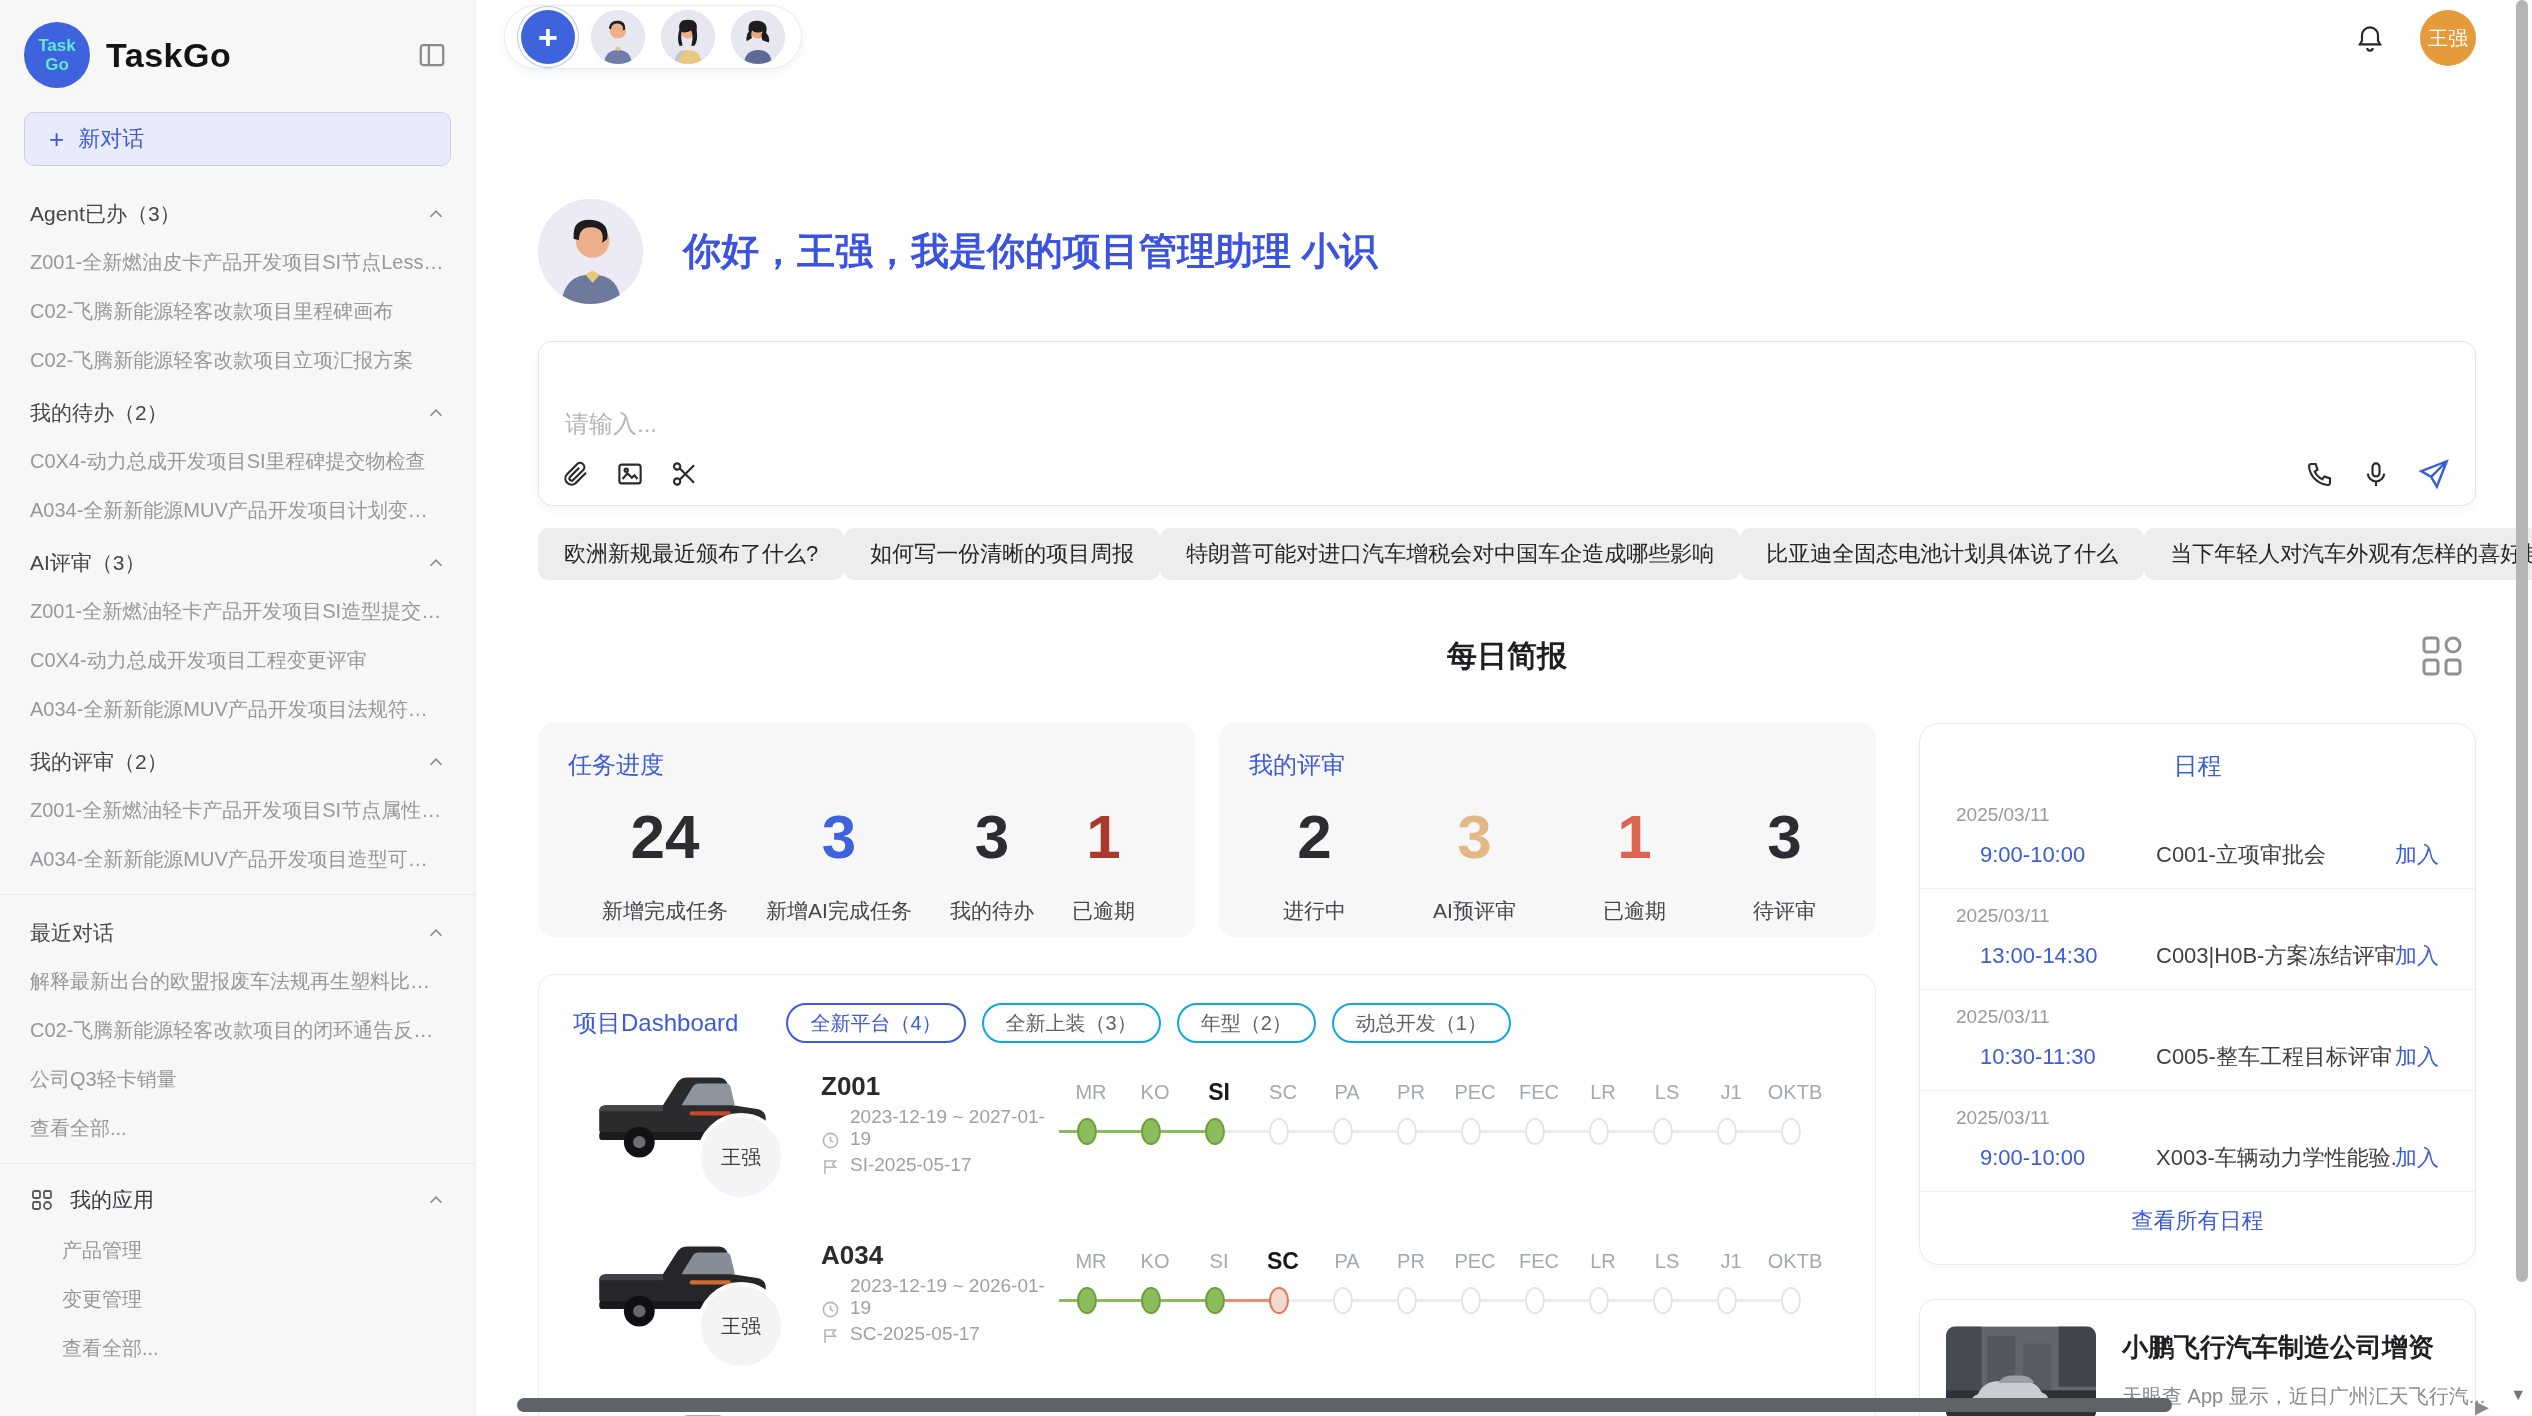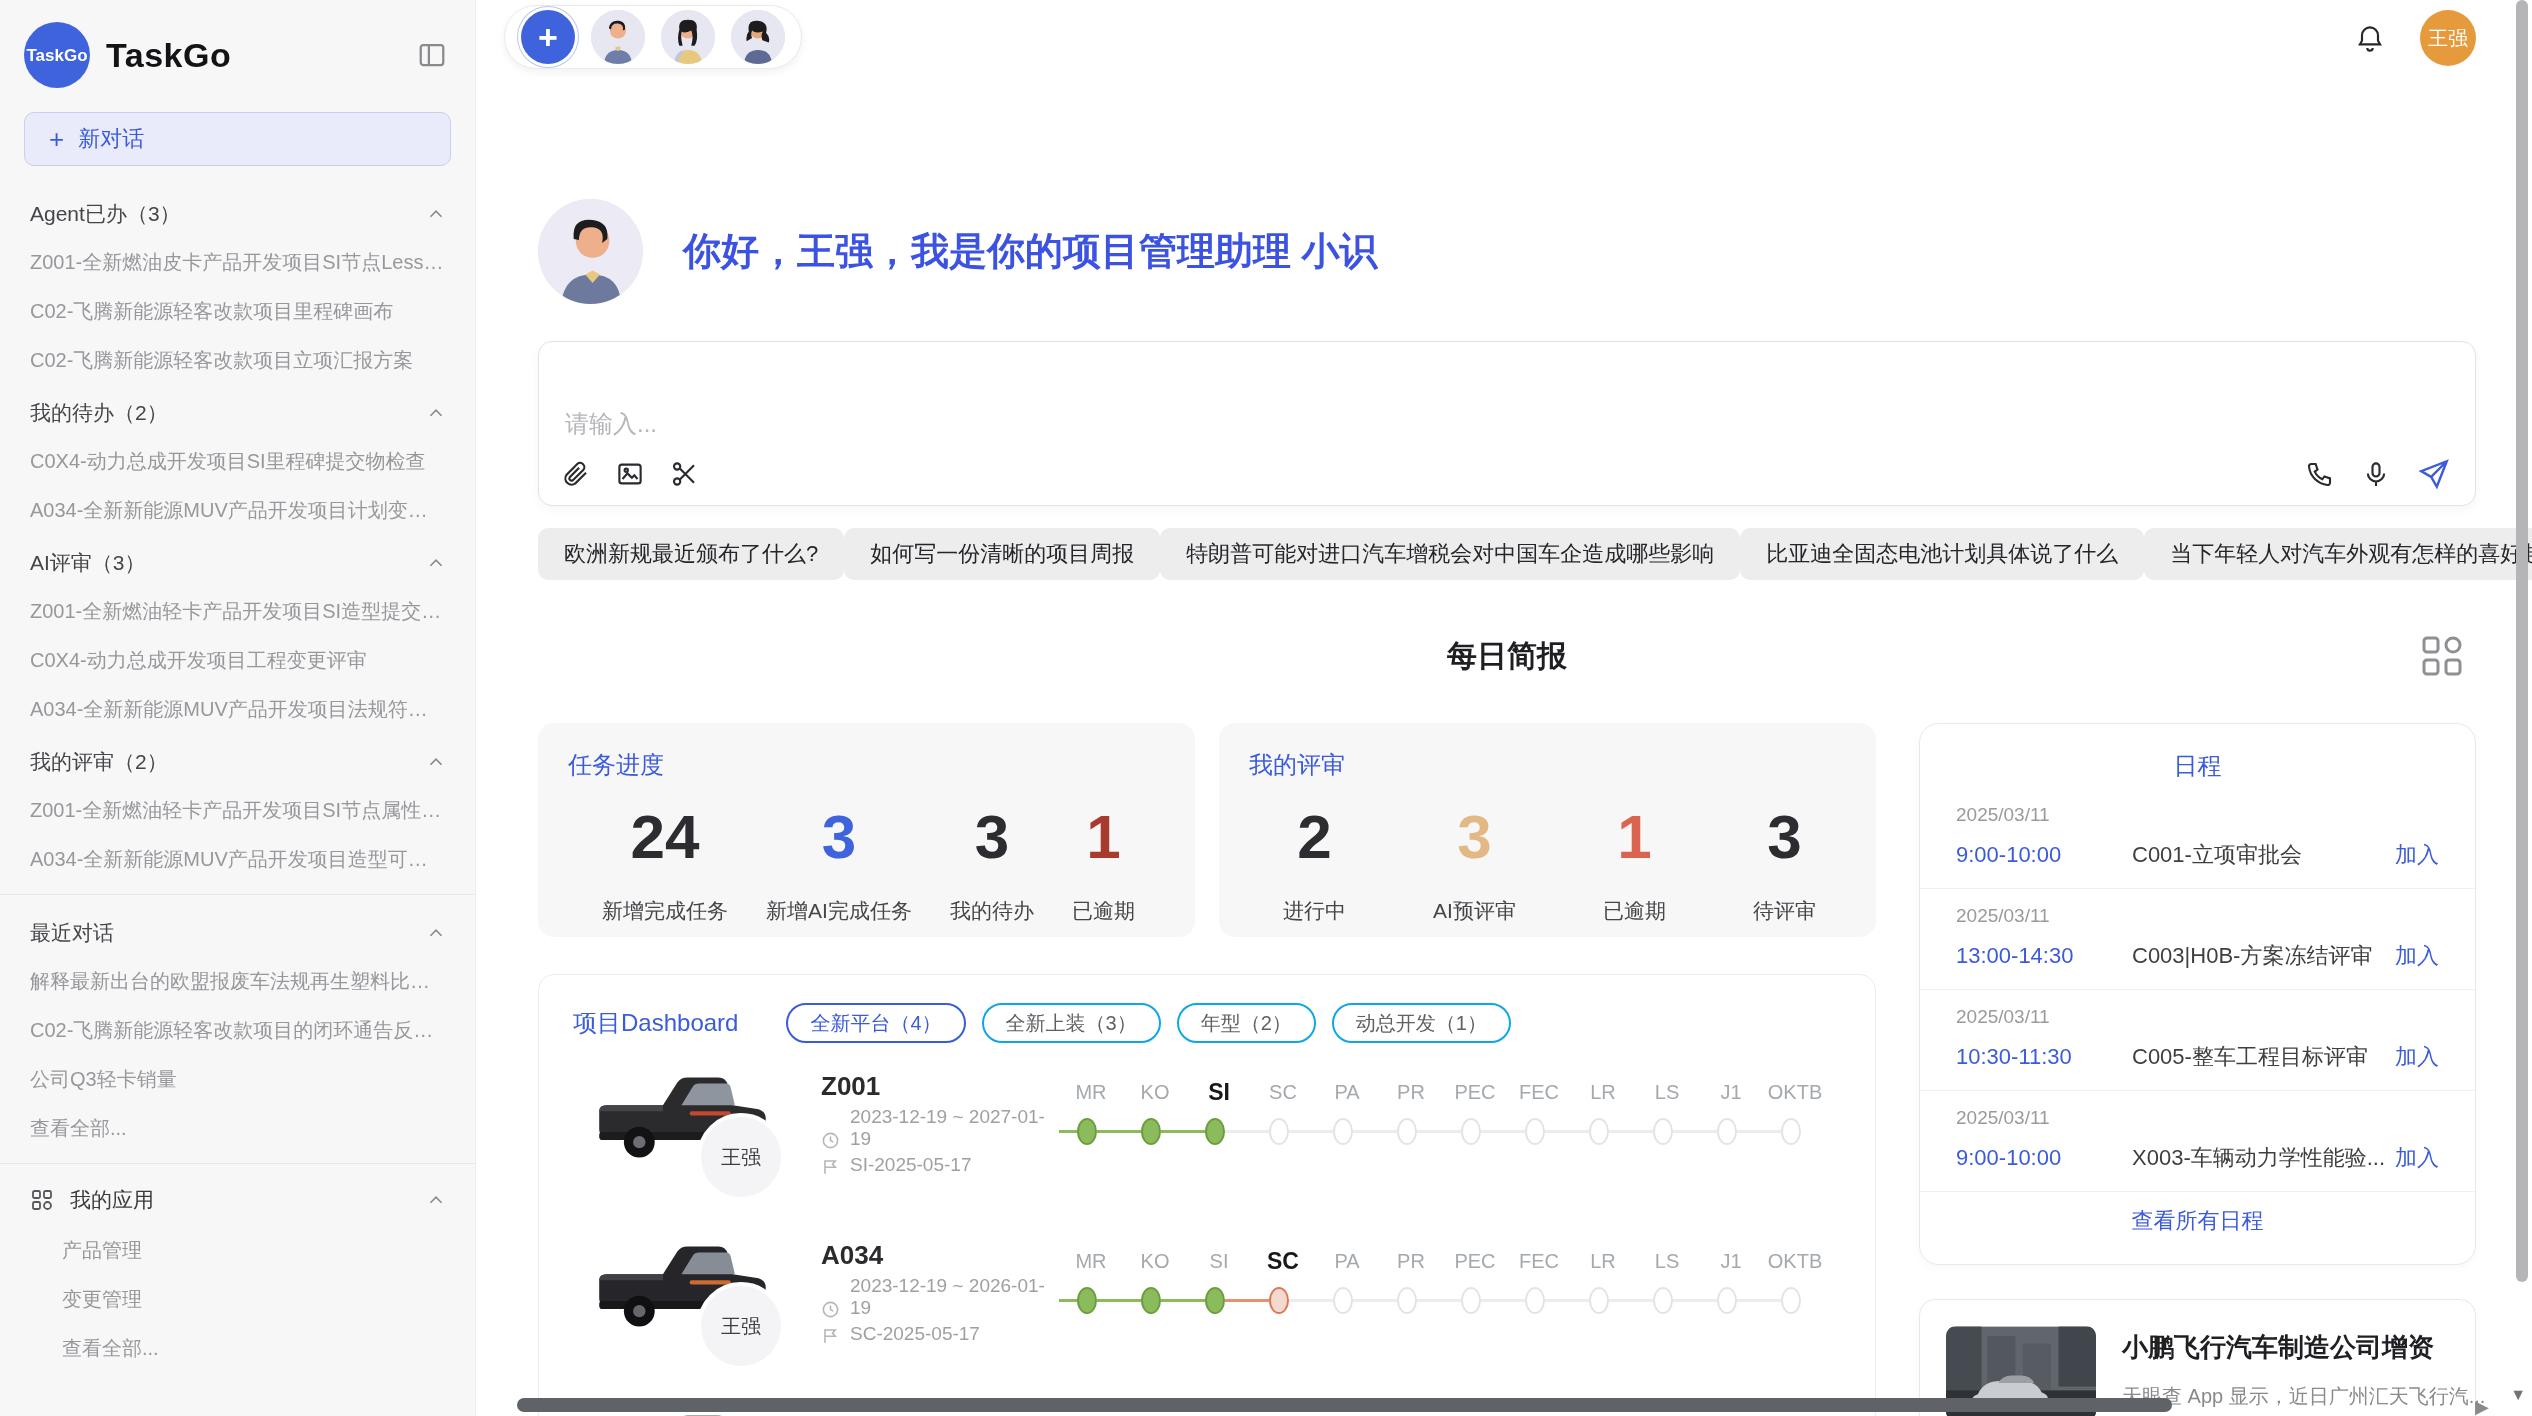--- a/index.html
+++ b/index.html
@@ -4,22 +4,22 @@
 <style>
   * { margin:0; padding:0; box-sizing:border-box; }
   html,body { width:2532px; height:1416px; overflow:hidden; background:#fff;
     font-family:"Liberation Sans","DejaVu Sans",sans-serif; }
   .root { position:relative; width:2532px; height:1416px; }
 
   
   .sidebar { position:absolute; left:0; top:0; width:476px; height:1416px;
     background:#f7f7f8; border-right:1px solid #ececee; overflow:hidden; }
   .sb-head { display:flex; align-items:center; gap:16px; padding:22px 28px 10px 24px; }
-  .logo-circle { width:66px; height:66px; border-radius:50%; background:#3e63dd; color:#ffffff;
-    display:flex; flex-direction:row; align-items:center; justify-content:center;
+  .logo-circle { width:66px; height:66px; border-radius:50%; background:#3e63dd; color:#5eead4;
+    display:flex; flex-direction:column; align-items:center; justify-content:center;
     font-size:17px; line-height:19px; font-weight:bold; flex:none; }
   .app-title { font-size:34px; font-weight:bold; color:#141417; letter-spacing:.5px; }
   .collapse { margin-left:auto; color:#8a8a8e; cursor:pointer; }
   .new-chat { margin:14px 24px 20px; height:54px; background:#e9ebfa; border:1px solid #c9cff0;
     border-radius:10px; display:flex; align-items:center; gap:14px; padding:0 24px;
     color:#3b5bdb; font-size:22px; cursor:pointer; }
   .new-chat .plus { font-size:26px; line-height:1; }
   .sb-section-header { display:flex; align-items:center; padding:14px 28px 10px 30px;
     font-size:21px; color:#46464a; }
   .sb-section-header .chev { margin-left:auto; color:#8a8a8e; }
@@ -108,21 +108,21 @@
   .ms-dot.overdue { background:#f3d9cf; border:2px solid #dc7a58; }
 
   .right-panel { position:absolute; left:1443px; top:723px; width:557px; }
   .schedule-card { background:#fff; border:1px solid #e9e9ec; border-radius:20px;
     box-shadow:0 3px 8px rgba(0,0,0,.03); padding-bottom:8px; }
   .schedule-title { text-align:center; font-size:24px; color:#3b5bdb; padding:26px 0 6px; cursor:pointer; }
   .event { padding:16px 36px 18px; border-bottom:1px solid #f0f0f2; }
   .event:last-of-type { border-bottom:none; }
   .event-date { font-size:19px; color:#9a9a9e; }
   .event-main { display:flex; align-items:center; margin-top:14px; }
-  .event-time { width:176px; font-size:22px; color:#3b5bdb; flex:none; }
+  .event-time { width:176px; font-size:22px; color:#3b5bdb; flex:none;margin-left:24px; }
   .event-name { flex:1; font-size:22px; color:#3f3f42; white-space:nowrap; overflow:hidden; }
   .event-join { font-size:22px; color:#3b5bdb; cursor:pointer; }
   .view-all { text-align:center; font-size:22px; color:#3b5bdb; padding:14px 0 20px; cursor:pointer; }
 
   .news-card { margin-top:34px; background:#fff; border:1px solid #e9e9ec; border-radius:16px;
     box-shadow:0 3px 8px rgba(0,0,0,.03); padding:26px; display:flex; gap:26px; height:200px; }
   .news-thumb { width:150px; height:95px; border-radius:10px; overflow:hidden; flex:none; }
   .news-title { font-size:26px; font-weight:bold; color:#1f1f23; margin-top:4px; }
   .news-snippet { font-size:20px; color:#8a8a8e; margin-top:18px; white-space:nowrap; overflow:hidden; }
 

